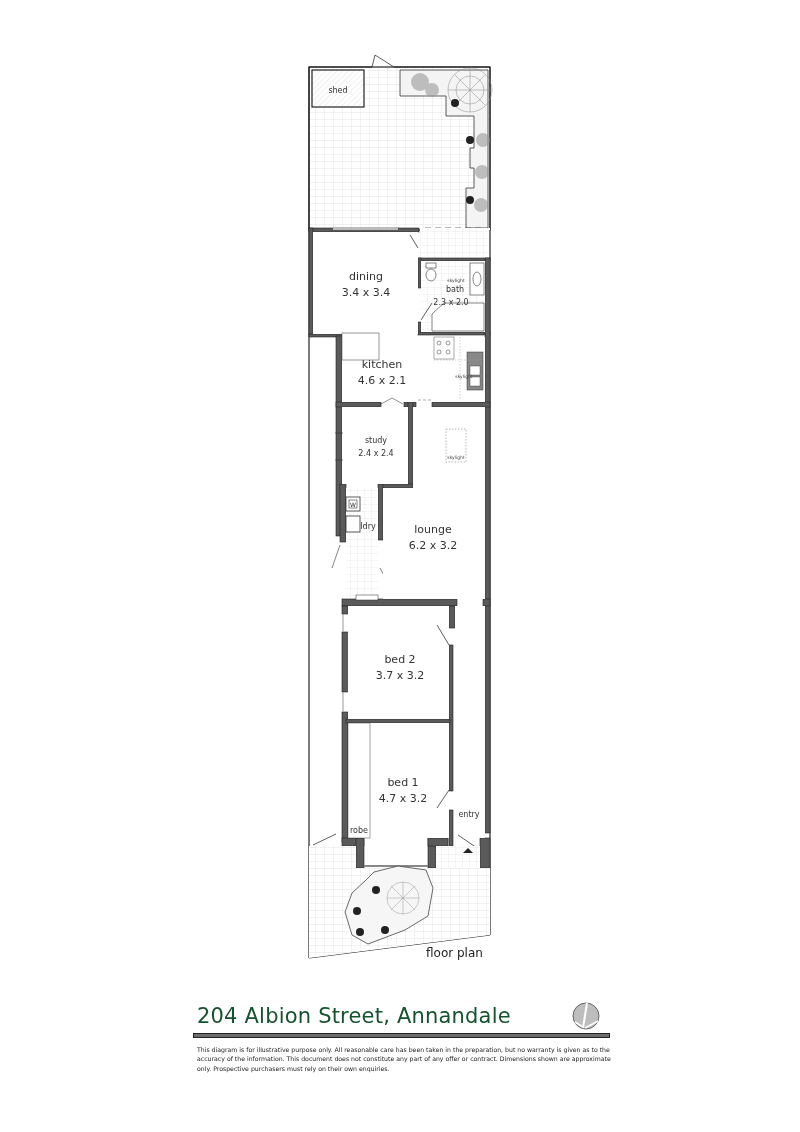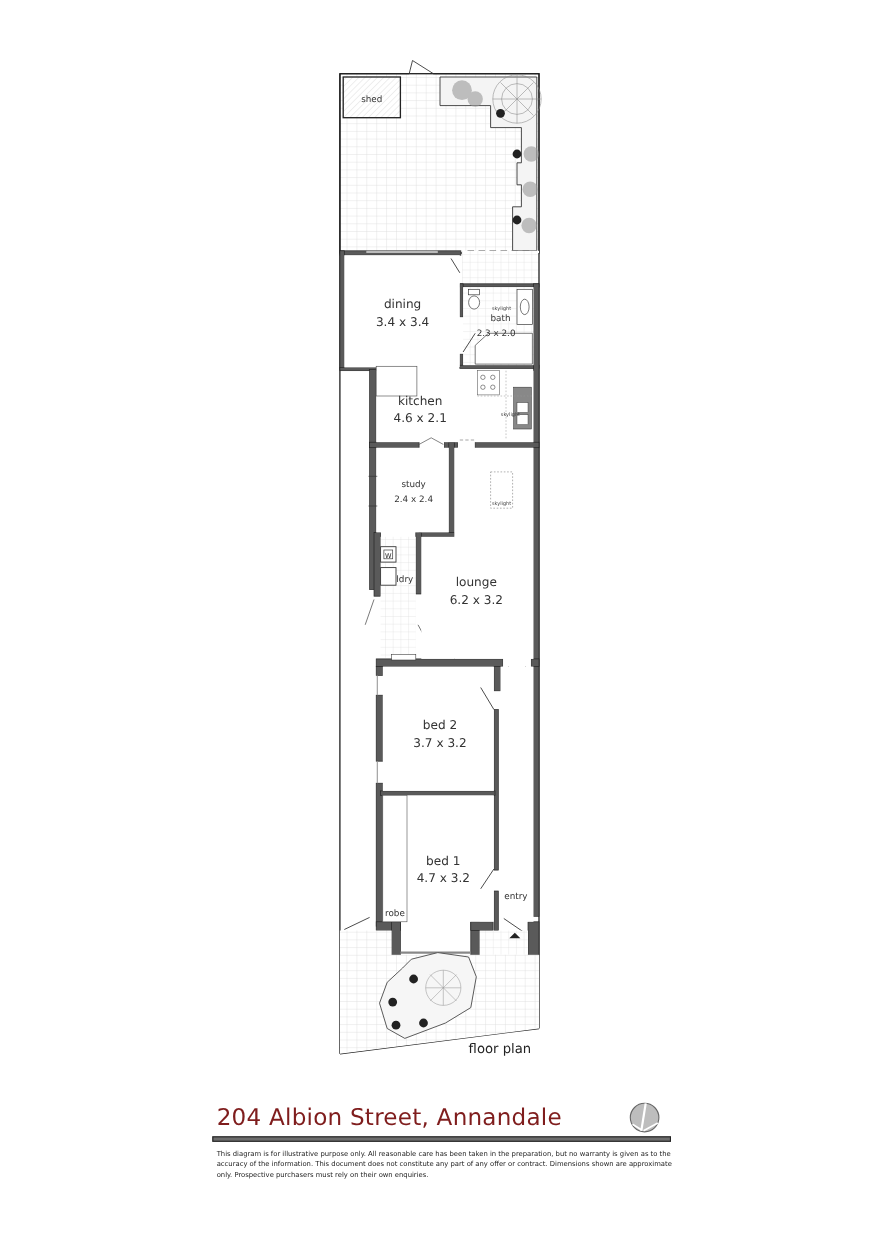--- a/index.html
+++ b/index.html
@@ -5,21 +5,21 @@
   html, body { margin: 0; padding: 0; background: #ffffff; }
   body { width: 800px; height: 1132px; position: relative; overflow: hidden; font-family: "DejaVu Sans", sans-serif; }
   #plan { position: absolute; left: 0; top: 0; width: 800px; height: 1132px; }
   .room-label { font-family: "DejaVu Sans", sans-serif; font-size: 11px; fill: #333; text-anchor: middle; }
   .room-dim { font-family: "DejaVu Sans", sans-serif; font-size: 11px; fill: #333; text-anchor: middle; }
   .small-label { font-family: "DejaVu Sans", sans-serif; font-size: 8px; fill: #333; text-anchor: middle; }
   .tiny-label { font-family: "DejaVu Sans", sans-serif; font-size: 4.5px; fill: #444; text-anchor: middle; }
   .plan-caption { font-family: "DejaVu Sans", sans-serif; font-size: 12px; fill: #222; text-anchor: start; }
   .title {
     position: absolute; left: 197px; top: 1004px; font-family: "DejaVu Sans", sans-serif;
-    font-size: 21px; color: #7f1d1d; letter-spacing: 0.2px;
+    font-size: 21px; color: #14532d; letter-spacing: 0.2px;
   }
   .title-rule {
     position: absolute; left: 193px; top: 1033px; width: 415px; height: 3px;
     background: #6d6d6d; border: 1px solid #222;
   }
   .disclaimer {
     position: absolute; left: 197px; top: 1045px; width: 420px;
     font-family: "DejaVu Sans", sans-serif; font-size: 6.2px; line-height: 9.4px; color: #222;
   }
   .logo { position: absolute; left: 571px; top: 1001px; width: 30px; height: 30px; }

